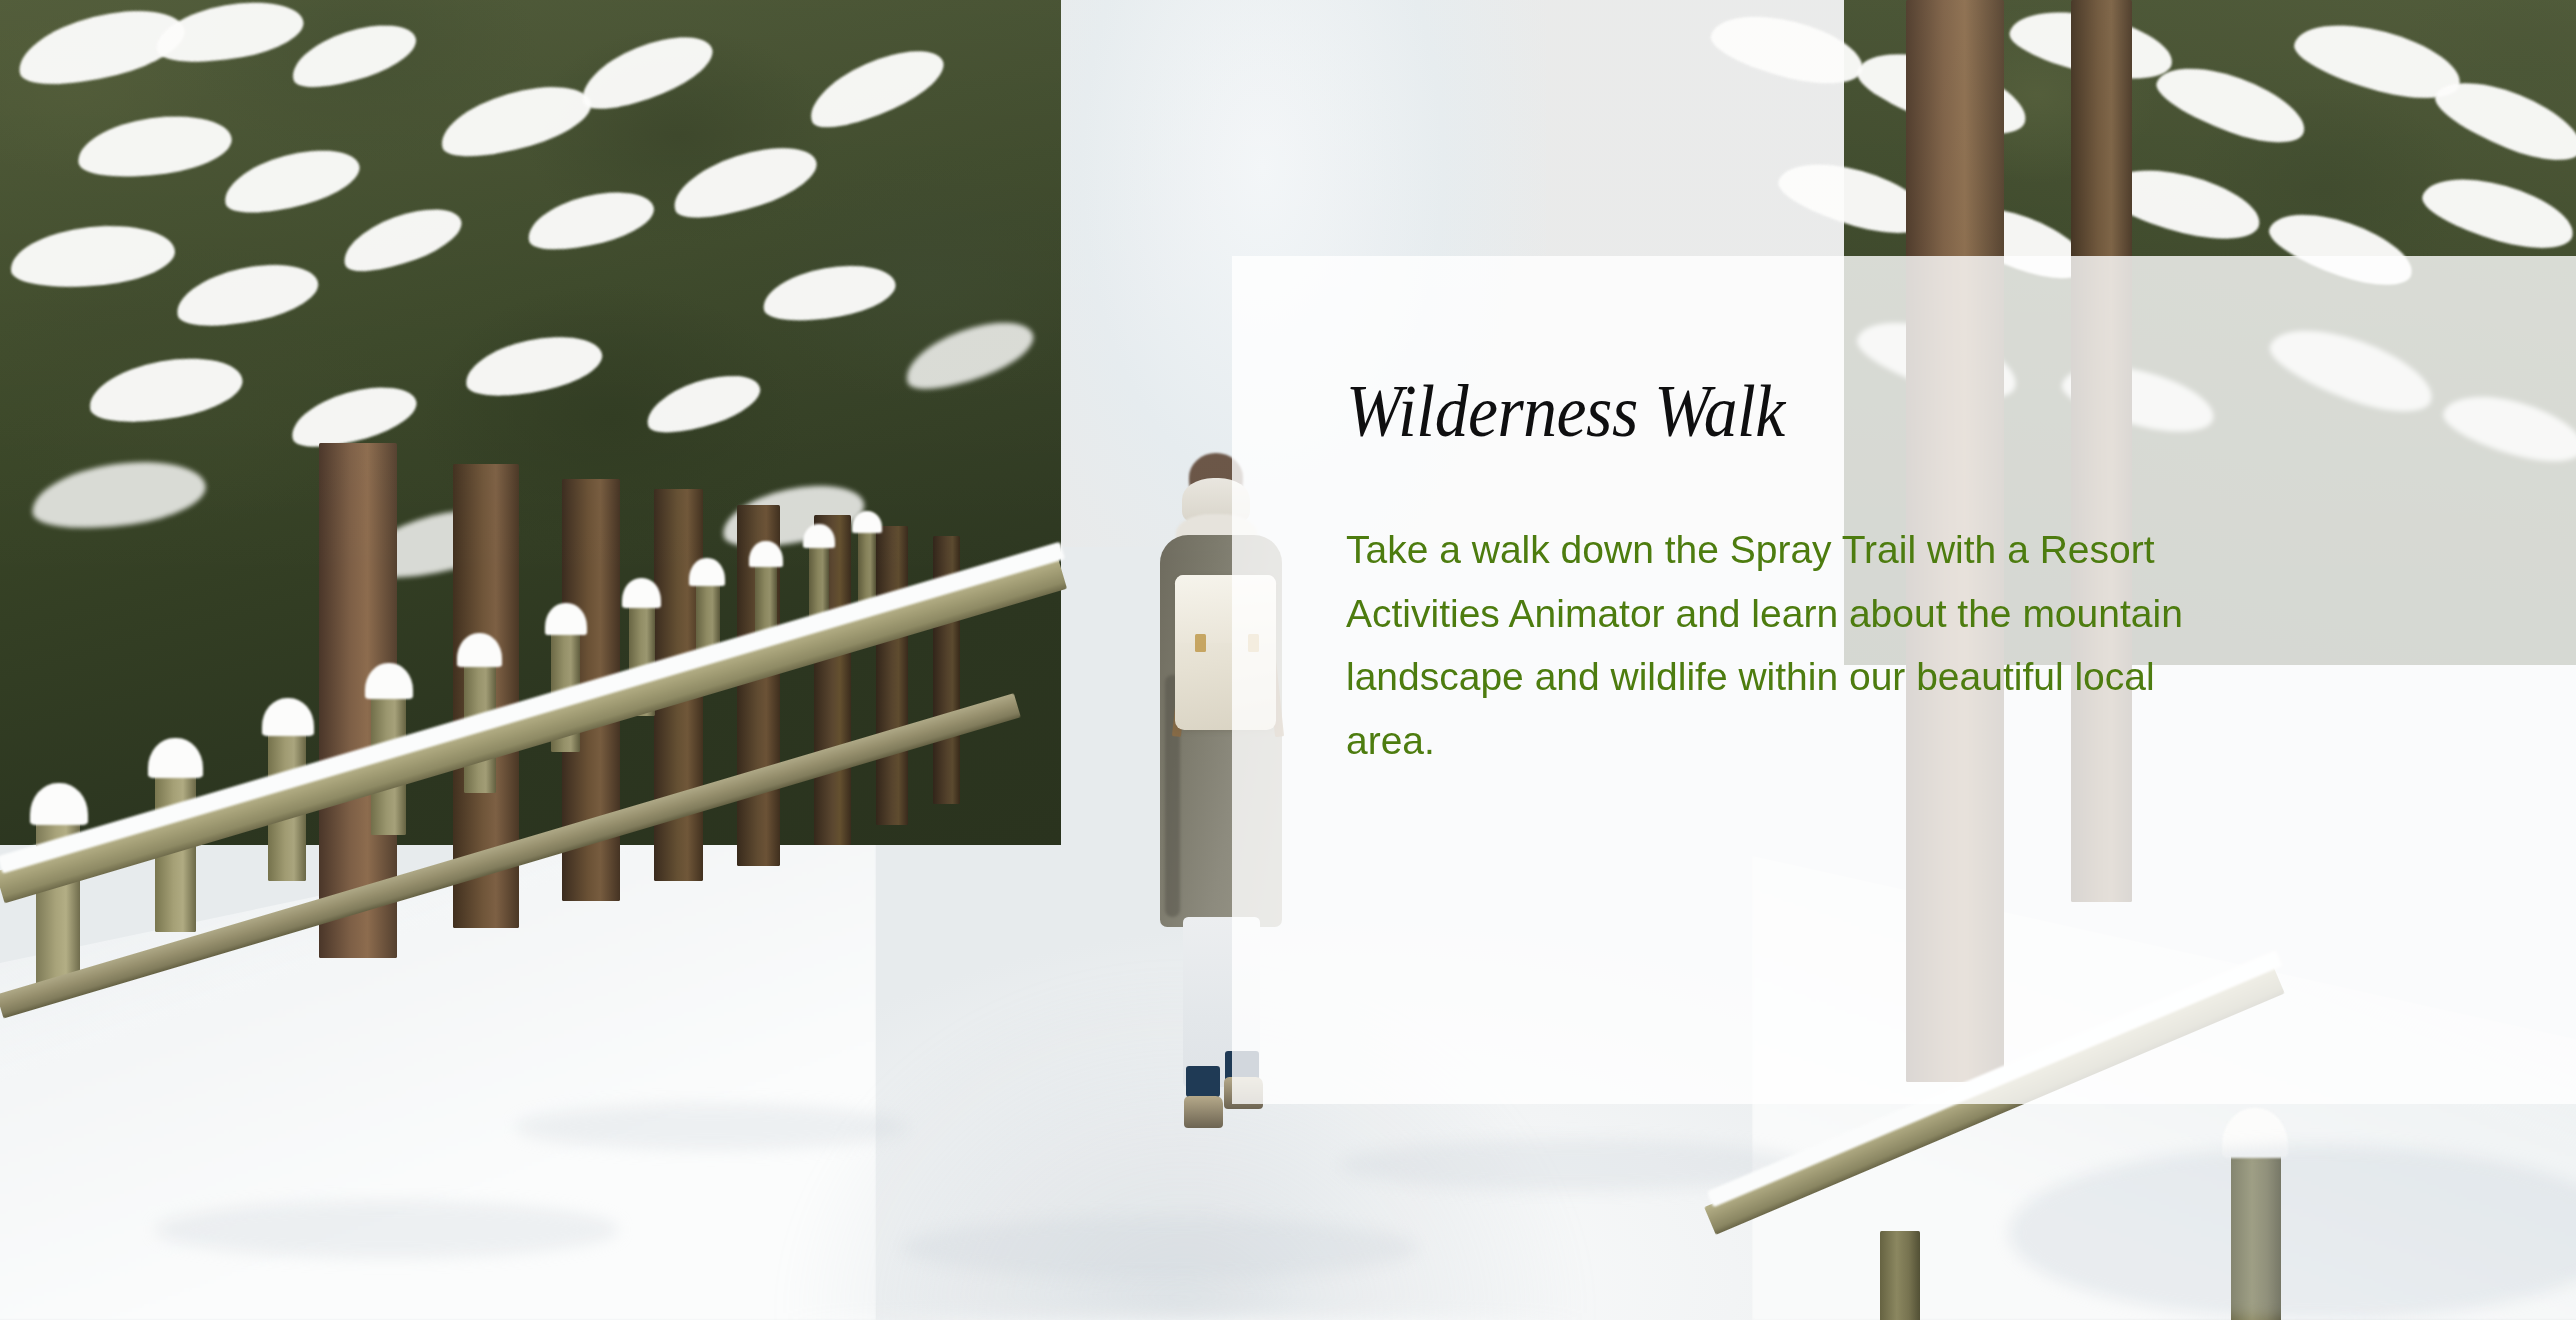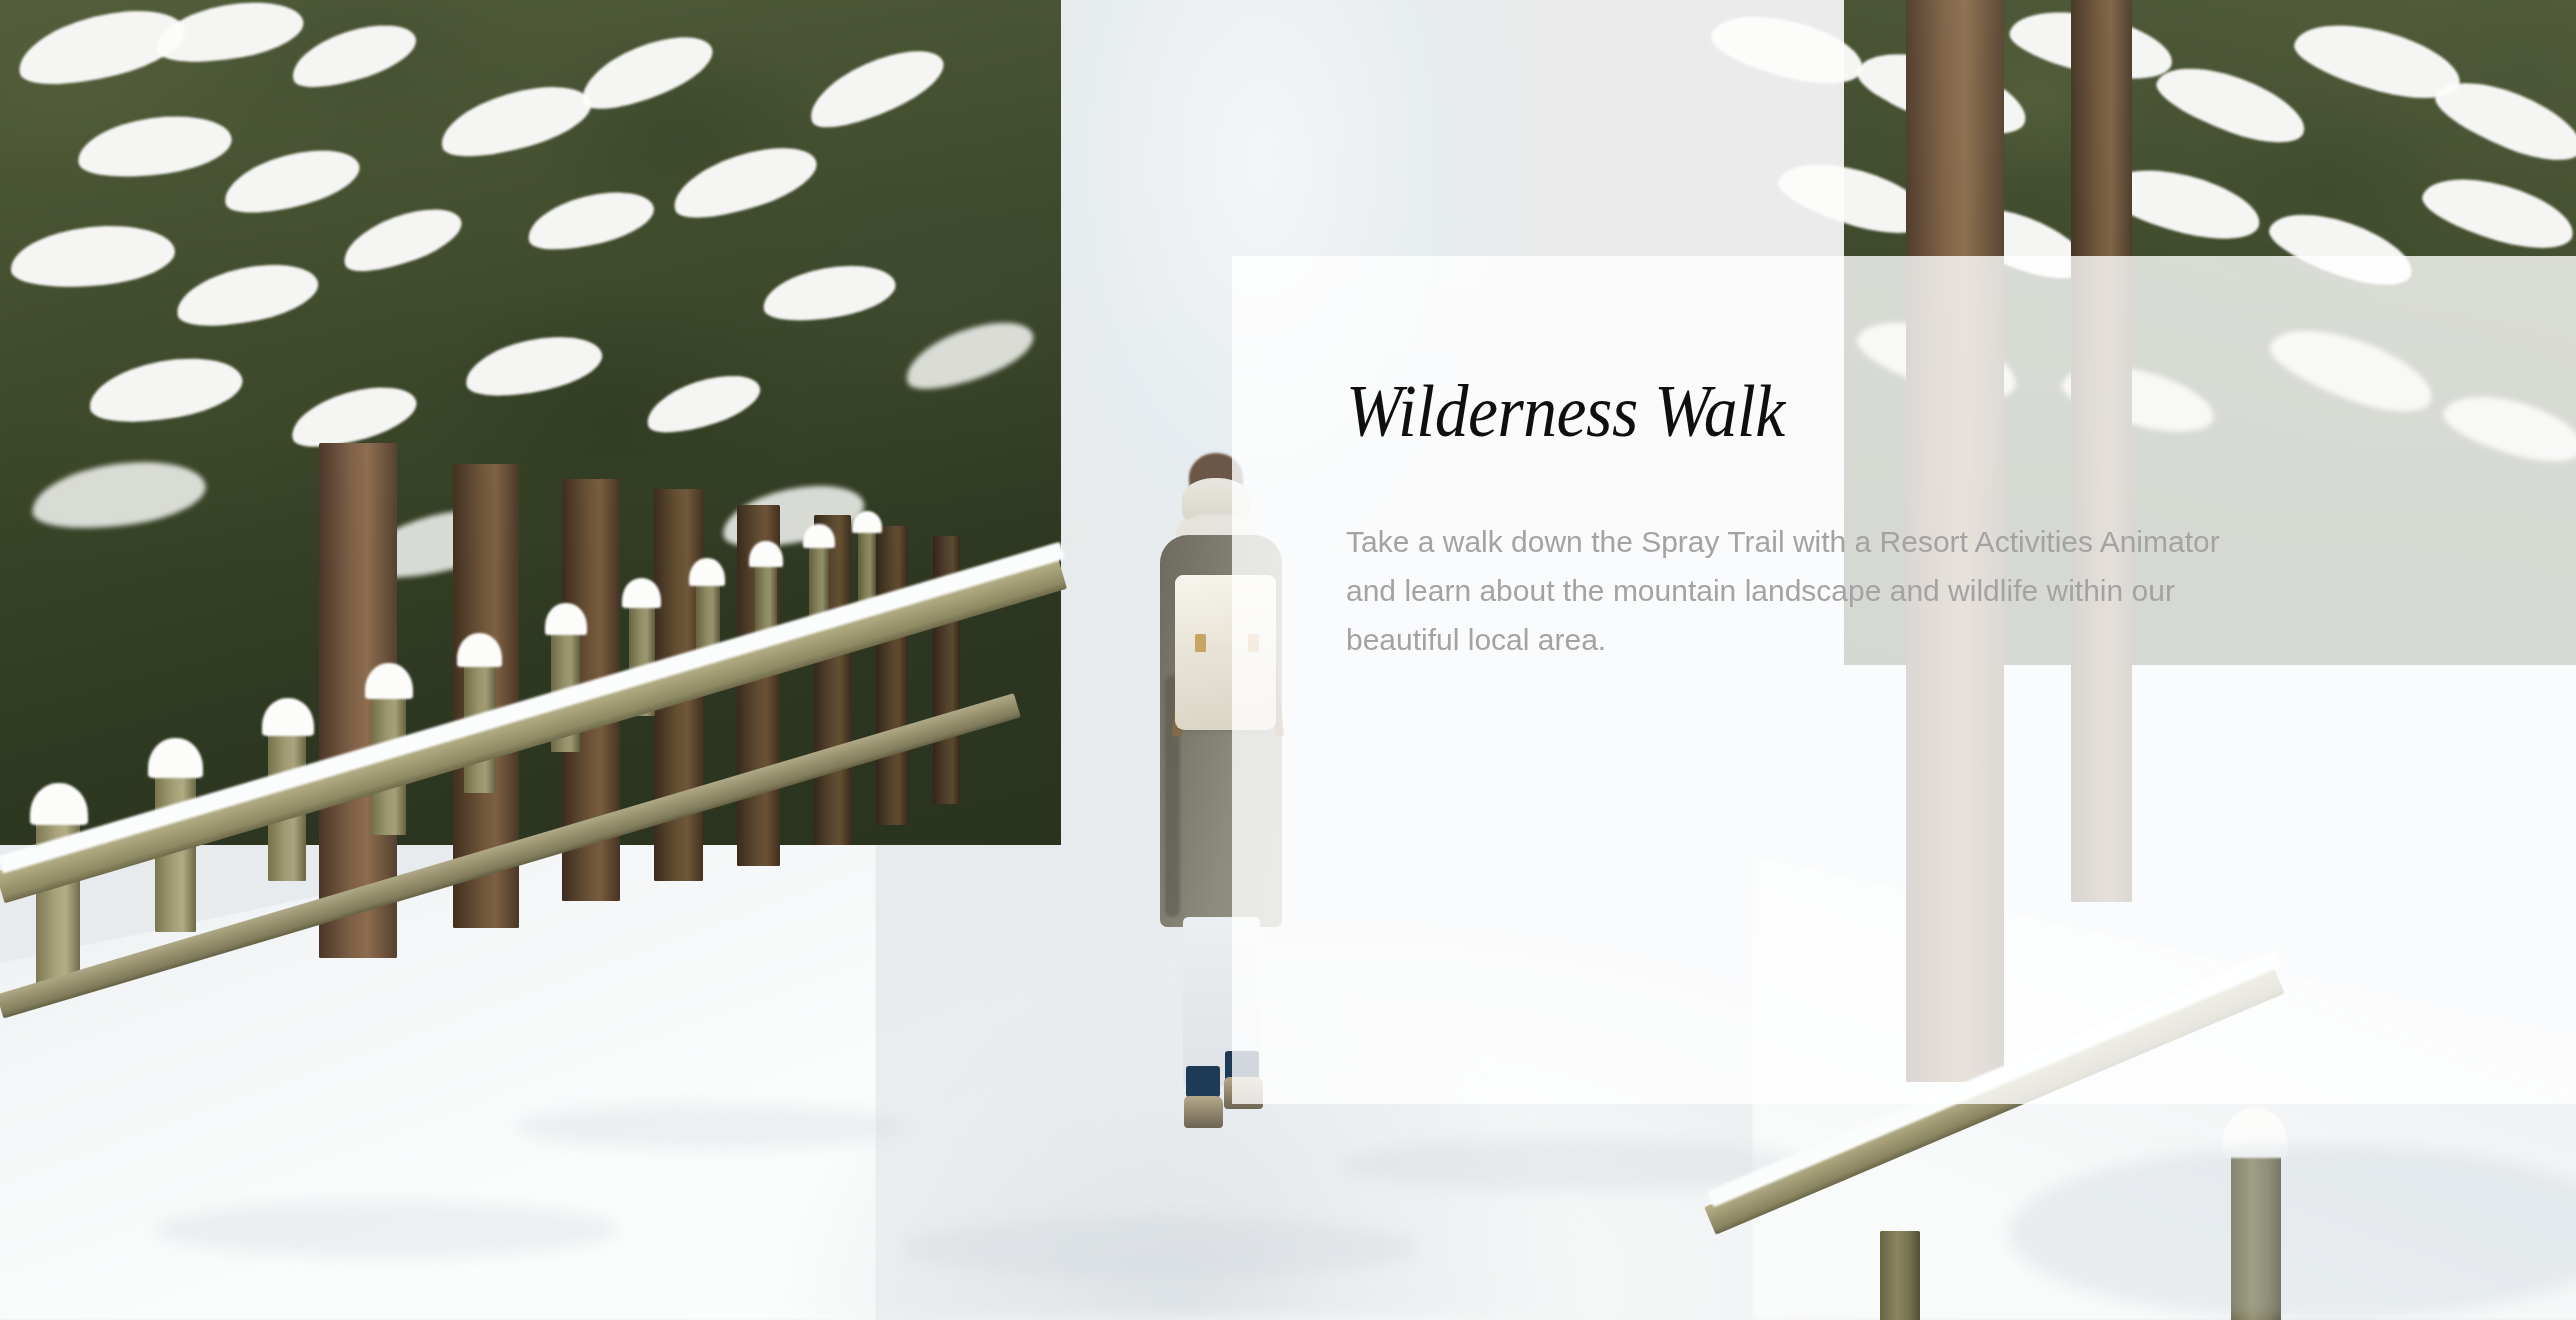--- a/index.html
+++ b/index.html
@@ -189,23 +189,23 @@
     line-height: 1;
     letter-spacing: -0.5px;
     color: #0f0f10;
     margin: 0;
     transform: scaleX(.90);
     transform-origin: left center;
     white-space: nowrap;
   }
   #card-body {
     margin: 70px 0 0 0;
-    font-size: 30px;
+    font-size: 39px;
     line-height: 1.63;
-    color: #a3a3a3;
+    color: #4d7c0f;
     max-width: 907px;
     font-weight: 400;
   }
   #card-link {
     display: inline-block;
     margin-top: 52px;
     font-size: 29px;
     letter-spacing: 0.3px;
     color: #2b5d96;
     text-decoration: none;

